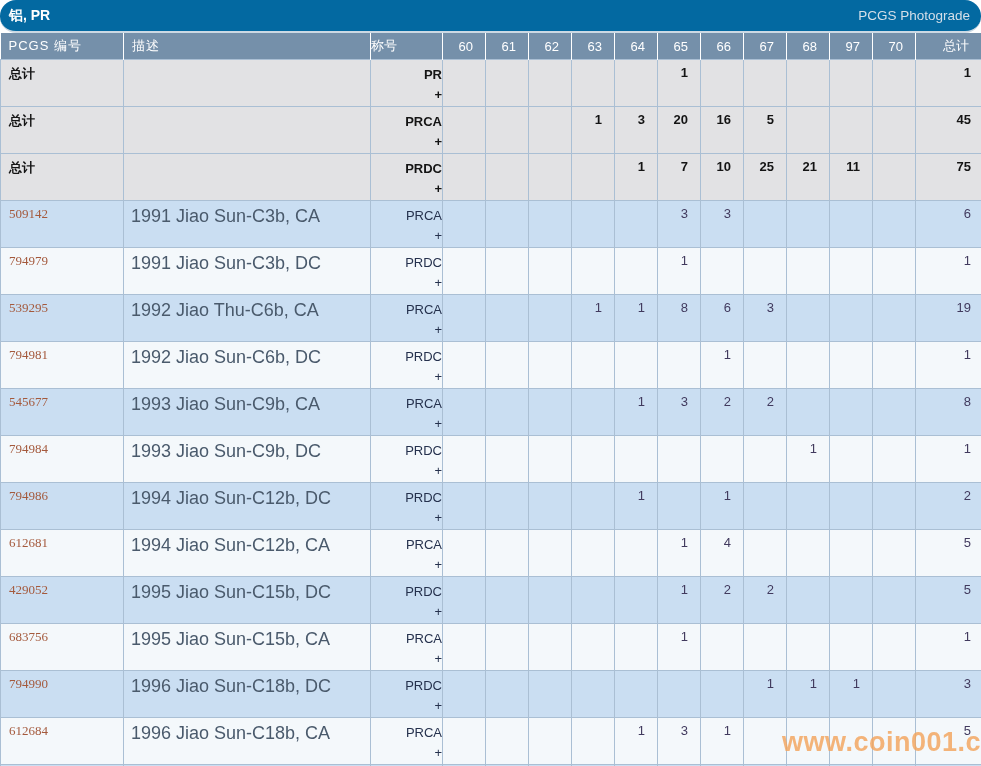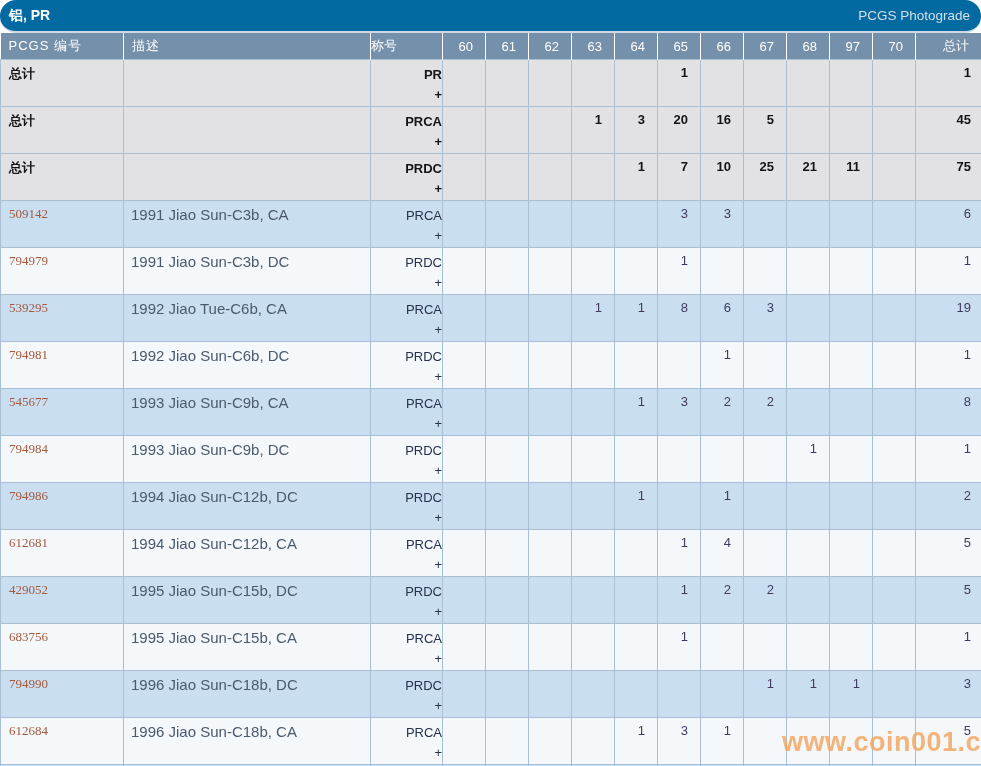--- a/index.html
+++ b/index.html
@@ -27,21 +27,21 @@
   thead th.ar{text-align:right;padding-right:12px;}
   tbody td{
     border:1px solid #aabfd4;vertical-align:top;font-size:13px;
     height:41px;padding:5px 0 0 0;overflow:hidden;white-space:nowrap;
   }
   tr.summary-row td{background:#e2e2e4;color:#141414;font-weight:bold;}
   tr.row-blue td{background:#cadef2;}
   tr.row-white td{background:#f4f8fb;}
   td.c-no{padding-left:8px;}
   .pcgs-link{color:#a4593c;cursor:pointer;font-family:Liberation Serif, serif;}
-  td.c-desc{padding-left:7px;color:#4a5a6c;font-size:15px;}
+  td.c-desc{padding-left:7px;color:#4a5a6c;font-size:18px;}
   td.c-desig{text-align:right;color:#25314d;line-height:1.5;}
   td.c-num{text-align:right;padding-right:12px;color:#413a5e;}
   td.c-total{text-align:right;padding-right:10px;color:#413a5e;}
   tr.summary-row td.c-num,tr.summary-row td.c-total{color:#141414;}
   
   .watermark{
     position:absolute;left:782px;top:727px;z-index:5;
     font-size:27px;font-weight:bold;letter-spacing:0.5px;
     color:rgba(243,164,92,0.82);white-space:nowrap;pointer-events:none;
   }
@@ -187,21 +187,21 @@
         <td class="c-num">1</td>
         <td class="c-num"></td>
         <td class="c-num"></td>
         <td class="c-num"></td>
         <td class="c-num"></td>
         <td class="c-num"></td>
         <td class="c-total">1</td>
       </tr>
       <tr class="row-blue">
         <td class="c-no"><span class="pcgs-link">539295</span></td>
-        <td class="c-desc">1992 Jiao Tue-C6b, CA</td>
+        <td class="c-desc">1992 Jiao Thu-C6b, CA</td>
         <td class="c-desig">
           <div>PRCA</div>
           <div>+</div>
         </td>
         <td class="c-num"></td>
         <td class="c-num"></td>
         <td class="c-num"></td>
         <td class="c-num">1</td>
         <td class="c-num">1</td>
         <td class="c-num">8</td>

